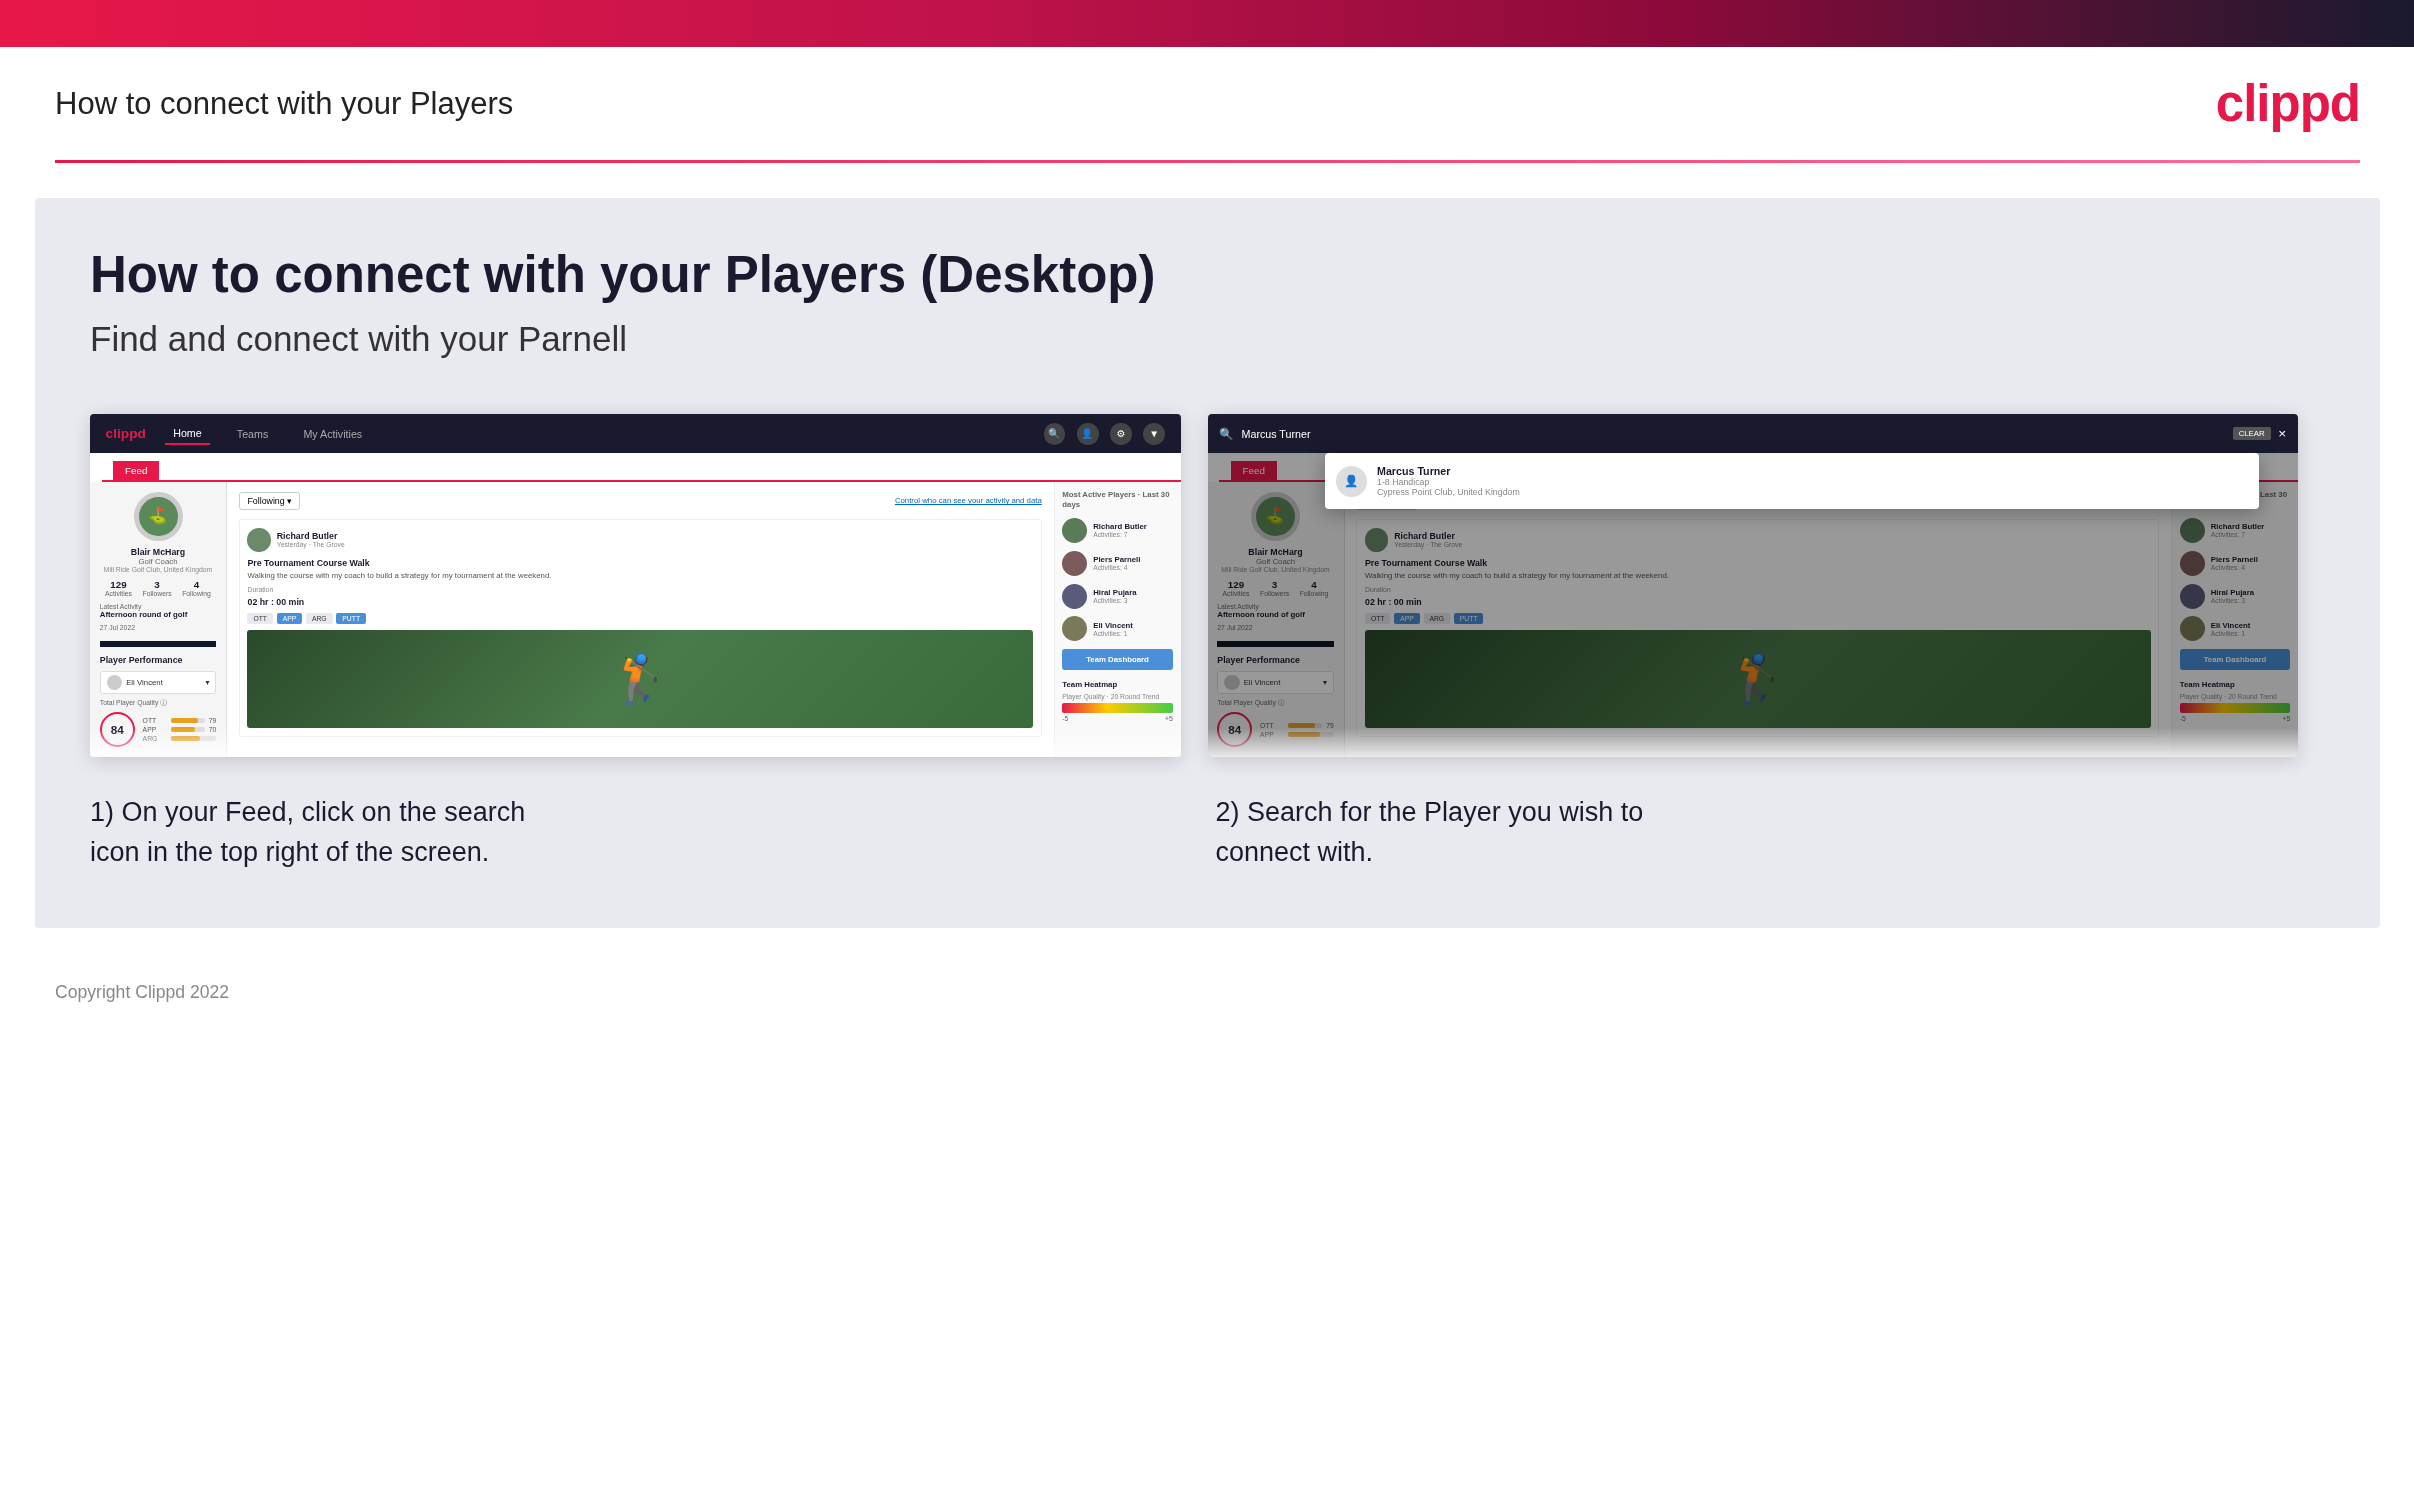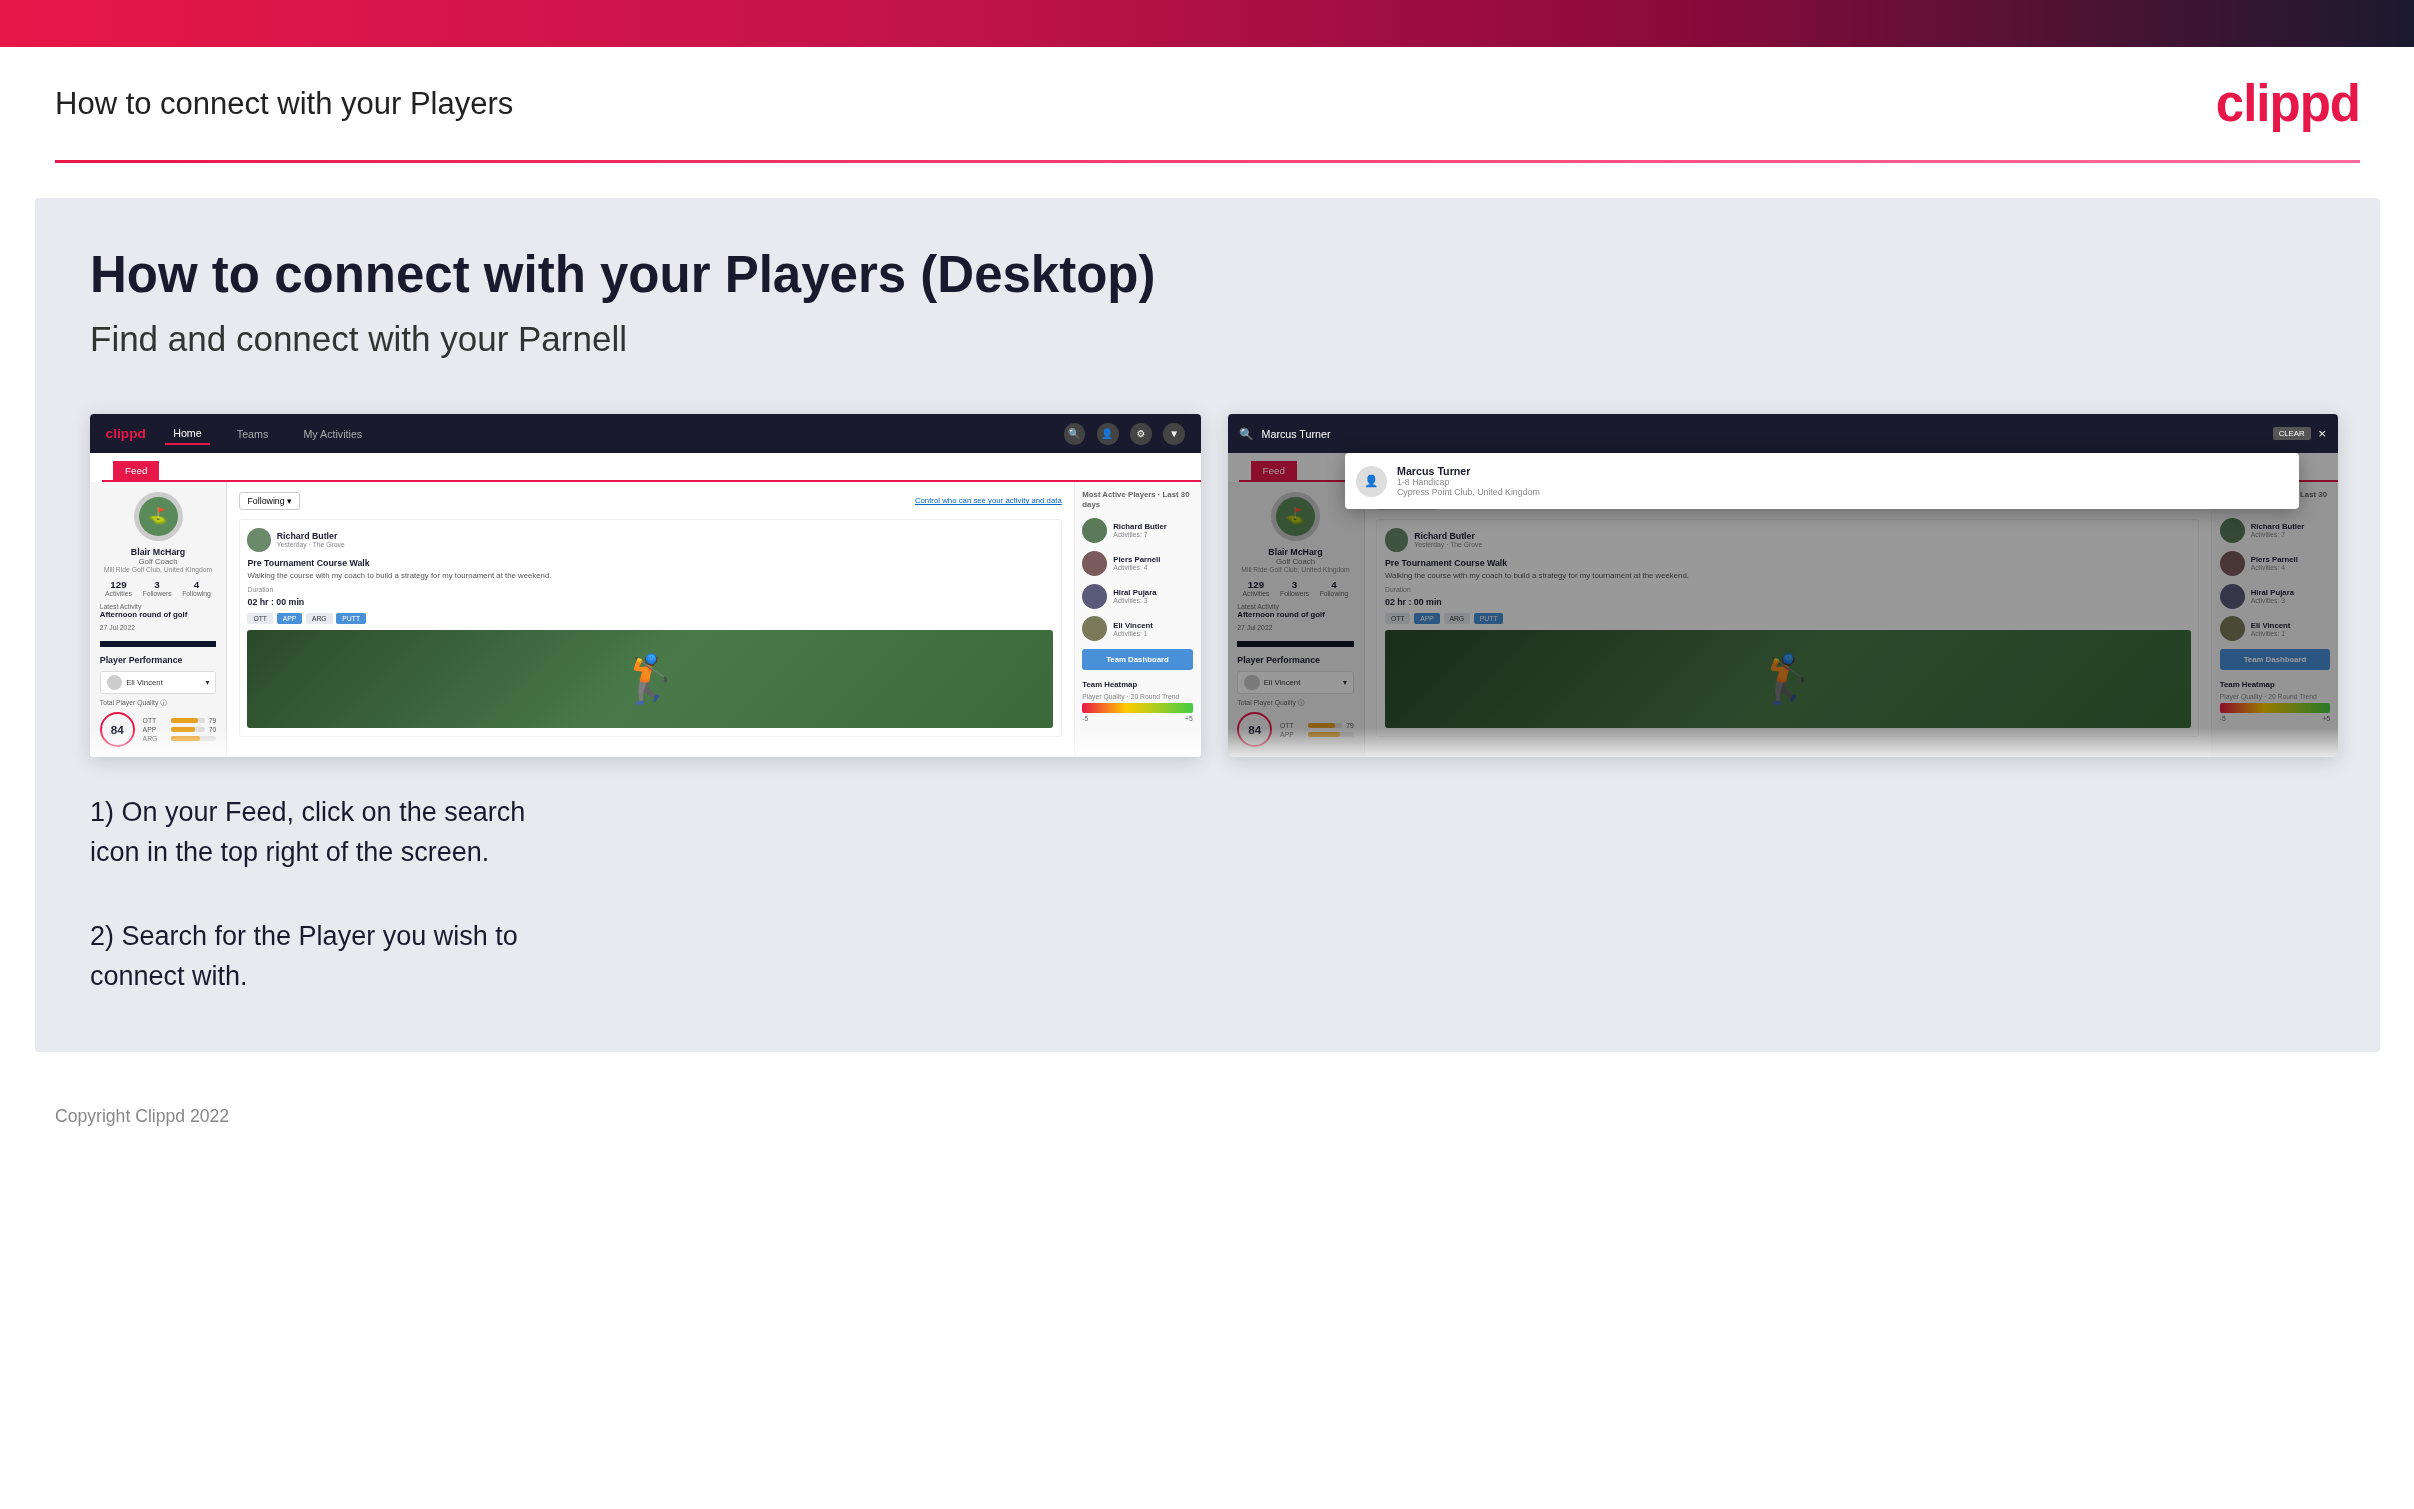--- a/index.html
+++ b/index.html
@@ -46,21 +46,21 @@
     .header-divider {
       height: 2.9px;
       background: linear-gradient(90deg, #e8174a 0%, #ff6b9d 100%);
       margin: 0 55px;
     }
 
     
     .main-content {
       background: #e8eaf0;
       margin: 35px 35px;
-      padding: 47px 42px 55px 55px;
+      padding: 47px 82px 55px 55px;
       border-radius: 3.9px;
     }
     .main-headline {
       font-size: 51px;
       font-weight: 700;
       color: #1a1a2e;
       margin-bottom: 15.6px;
     }
     .main-subheadline {
       font-size: 35px;
@@ -479,21 +479,20 @@
     .search-result-meta {
       font-size: 8.8px;
       color: #888;
     }
 
     
     .desc-section {
       display: flex;
       gap: 43px;
       margin-top: 35px;
-      flex-direction: column;
     }
     .desc-box {
       flex: 1;
     }
     .desc-text {
       font-size: 27px;
       color: #1a1a2e;
       line-height: 1.5;
     }
 

